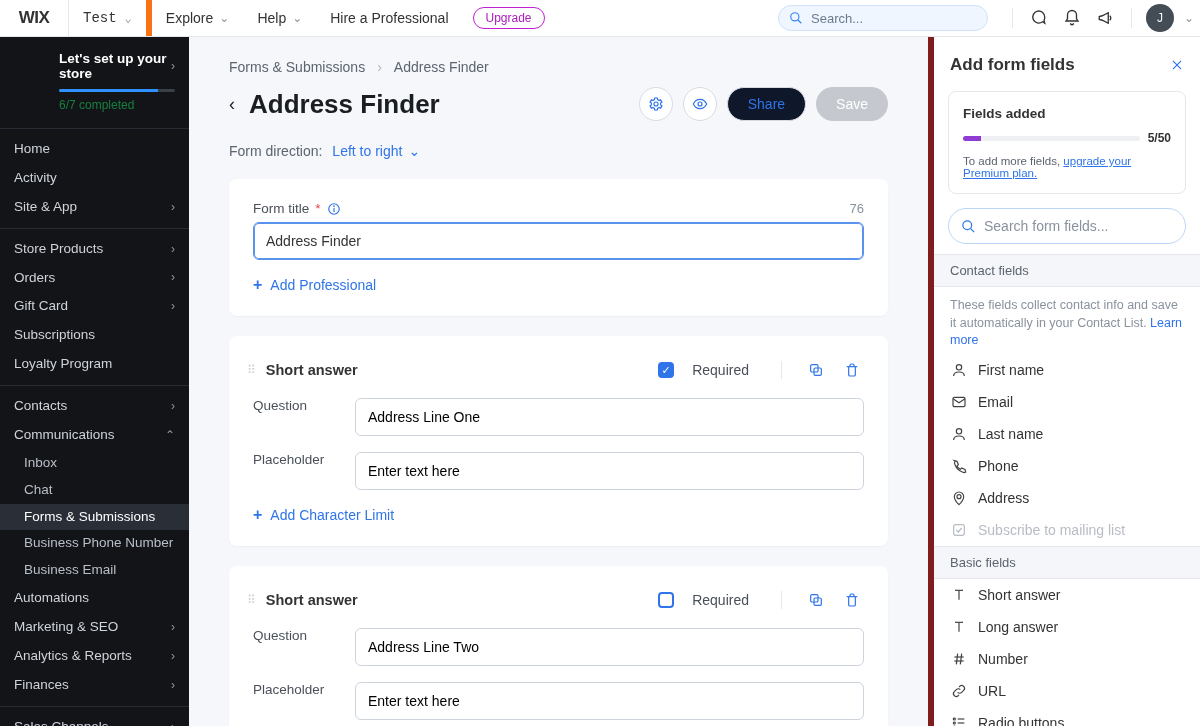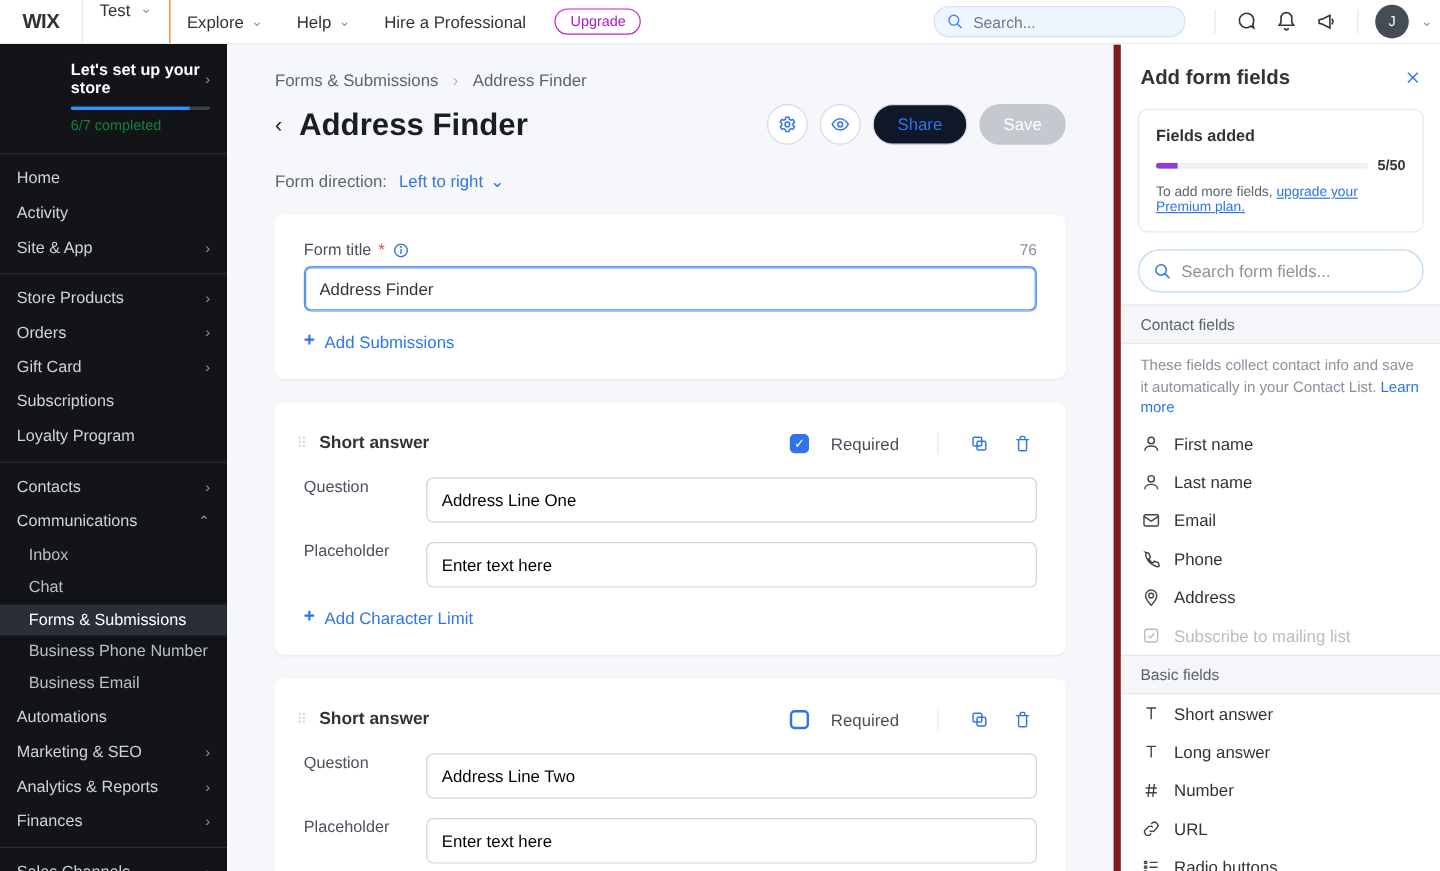--- a/index.html
+++ b/index.html
@@ -2,21 +2,21 @@
 <html><head>
 <meta charset="utf-8">
 <style>
   * { box-sizing: border-box; margin: 0; padding: 0; }
   html, body { height: 100%; font-family: -apple-system, BlinkMacSystemFont, "Segoe UI", Helvetica, Arial, sans-serif; font-size: 14px; color: #333; background: #f5f7fa; }
   body { display: flex; flex-direction: column; overflow: hidden; }
 
   
   .topbar { height: 37px; background: #fff; border-bottom: 1px solid #e5e7eb; display: flex; align-items: center; }
   .wix-logo { width: 68px; height: 100%; display:flex; align-items:center; justify-content:center; font-weight:900; font-size:17px; letter-spacing:-0.5px; }
-  .site-selector { height:100%; display:flex; align-items:flex-start; padding:0 14px; border-right:1px solid #f97316; border-left:1px solid #e5e7eb; gap:8px; cursor:pointer; }
+  .site-selector { height:100%; display:flex; align-items:center; padding:0 14px; border-right:6px solid #f97316; border-left:1px solid #e5e7eb; gap:8px; cursor:pointer;font-family:Liberation Mono, monospace; }
   .top-links { display:flex; align-items:center; gap:0; height:100%; }
   .top-link { display:flex; align-items:center; gap:6px; padding:0 14px; height:100%; cursor:pointer; }
   .upgrade-pill { margin-left:10px; border:1px solid #c11fd1; color:#aa1bbd; border-radius:14px; padding:3px 12px; font-size:12px; cursor:pointer; }
   .topbar-spacer { flex:1; }
   .top-search { width:210px; height:26px; border:1px solid #cfe1fb; border-radius:14px; background:#f0f6ff; display:flex; align-items:center; padding:0 10px; gap:8px; font-size:13px; color:#6a7a8c; margin-right:16px;}
   .top-search .icn { color:#3885ff; }
   .topbar-sep { width:1px; height:20px; background:#e5e7eb; margin:0 8px; }
   .top-icon { width:34px; height:34px; display:flex; align-items:center; justify-content:center; cursor:pointer; color:#333; }
   .avatar { width:28px; height:28px; border-radius:50%; background:#444c56; color:#fff; display:flex; align-items:center; justify-content:center; font-size:12px; margin:0 4px 0 6px; cursor:pointer;}
 
@@ -291,21 +291,21 @@
               <circle cx="12" cy="12" r="9"></circle>
               <line x1="12" y1="10" x2="12" y2="17"></line>
               <circle cx="12" cy="7" r="0.5" fill="#2f74e8"></circle>
             </svg>
         </div>
         <div class="title-count">76</div>
       </div>
       <input class="text-input selected" value="Address Finder" style="">
       <div class="link-action">
         <span class="plus">+</span>
-        <span>Add Submissions</span>
+        <span>Add Professional</span>
       </div>
     </div>
 
     <div class="card">
       <div class="block-head">
         <div class="drag-handle">⠿</div>
         <div class="block-title">Short answer</div>
         <div class="block-head-spacer"></div>
         <span class="req-check checked">✓</span>
         <span class="req-label">Required</span>
@@ -415,34 +415,34 @@
           <svg width="16" height="16" viewBox="0 0 24 24" fill="none" stroke="currentColor" stroke-width="1.8">
             <circle cx="12" cy="8" r="4"></circle>
             <path d="M4 21c0-4 4-6 8-6s8 2 8 6"></path>
           </svg>
         </span>
       <span>First name</span>
     </div>
     <div class="rp-item">
       <span class="icn">
           <svg width="16" height="16" viewBox="0 0 24 24" fill="none" stroke="currentColor" stroke-width="1.8">
+            <rect x="3" y="5" width="18" height="14" rx="2"></rect>
+            <path d="M3 7l9 6 9-6"></path>
+          </svg>
+        </span>
+      <span>Email</span>
+    </div>
+    <div class="rp-item">
+      <span class="icn">
+          <svg width="16" height="16" viewBox="0 0 24 24" fill="none" stroke="currentColor" stroke-width="1.8">
             <circle cx="12" cy="8" r="4"></circle>
             <path d="M4 21c0-4 4-6 8-6s8 2 8 6"></path>
           </svg>
         </span>
       <span>Last name</span>
-    </div>
-    <div class="rp-item">
-      <span class="icn">
-          <svg width="16" height="16" viewBox="0 0 24 24" fill="none" stroke="currentColor" stroke-width="1.8">
-            <rect x="3" y="5" width="18" height="14" rx="2"></rect>
-            <path d="M3 7l9 6 9-6"></path>
-          </svg>
-        </span>
-      <span>Email</span>
     </div>
     <div class="rp-item">
       <span class="icn">
           <svg width="16" height="16" viewBox="0 0 24 24" fill="none" stroke="currentColor" stroke-width="1.8">
             <path d="M5 4l4 1 2 5-2 2a12 12 0 0 0 5 5l2-2 5 2 1 4c-1 1-3 1-5 0-5-2-9-6-11-11-1-2-1-4 0-5z"></path>
           </svg>
         </span>
       <span>Phone</span>
     </div>
     <div class="rp-item">

